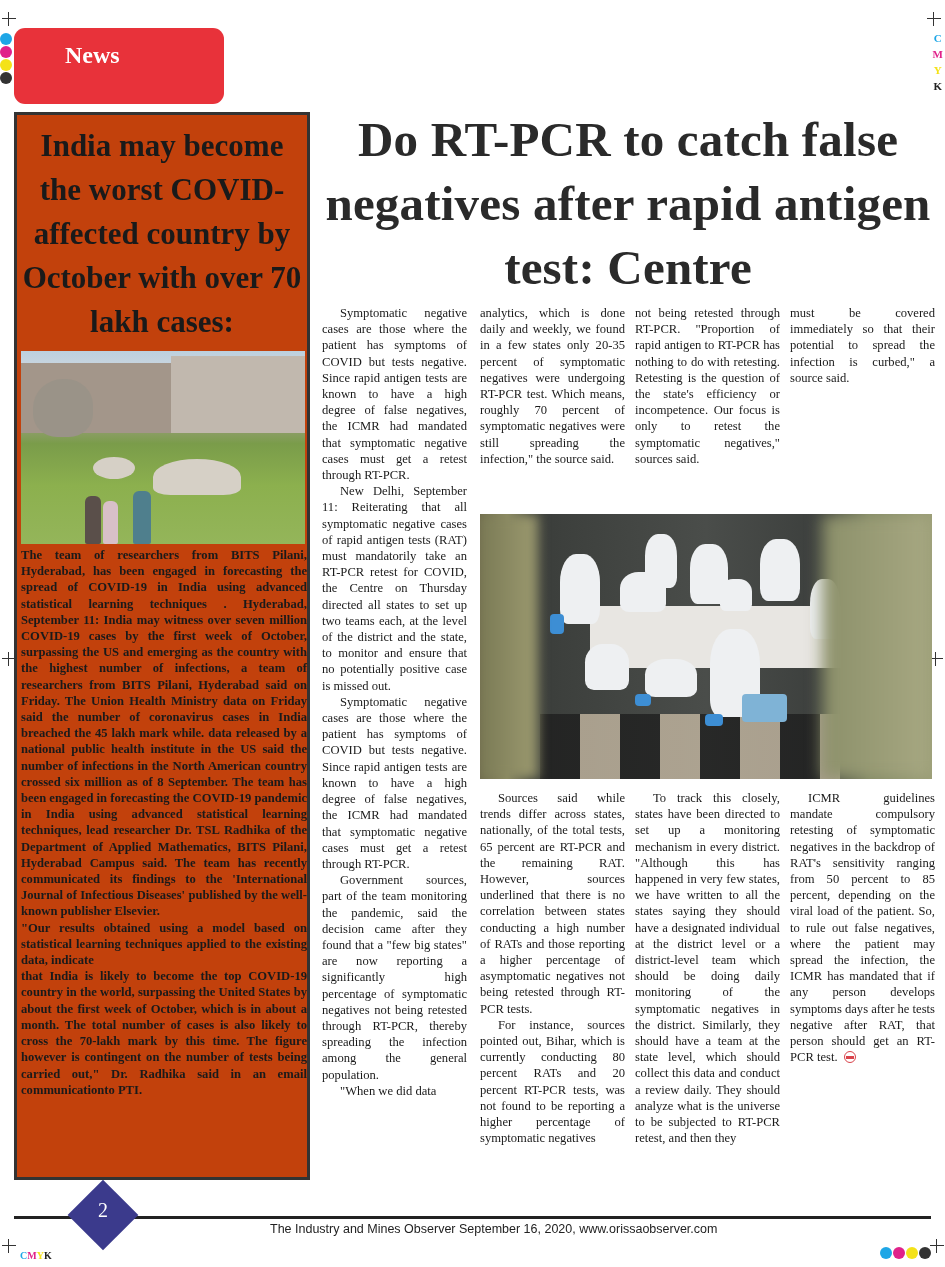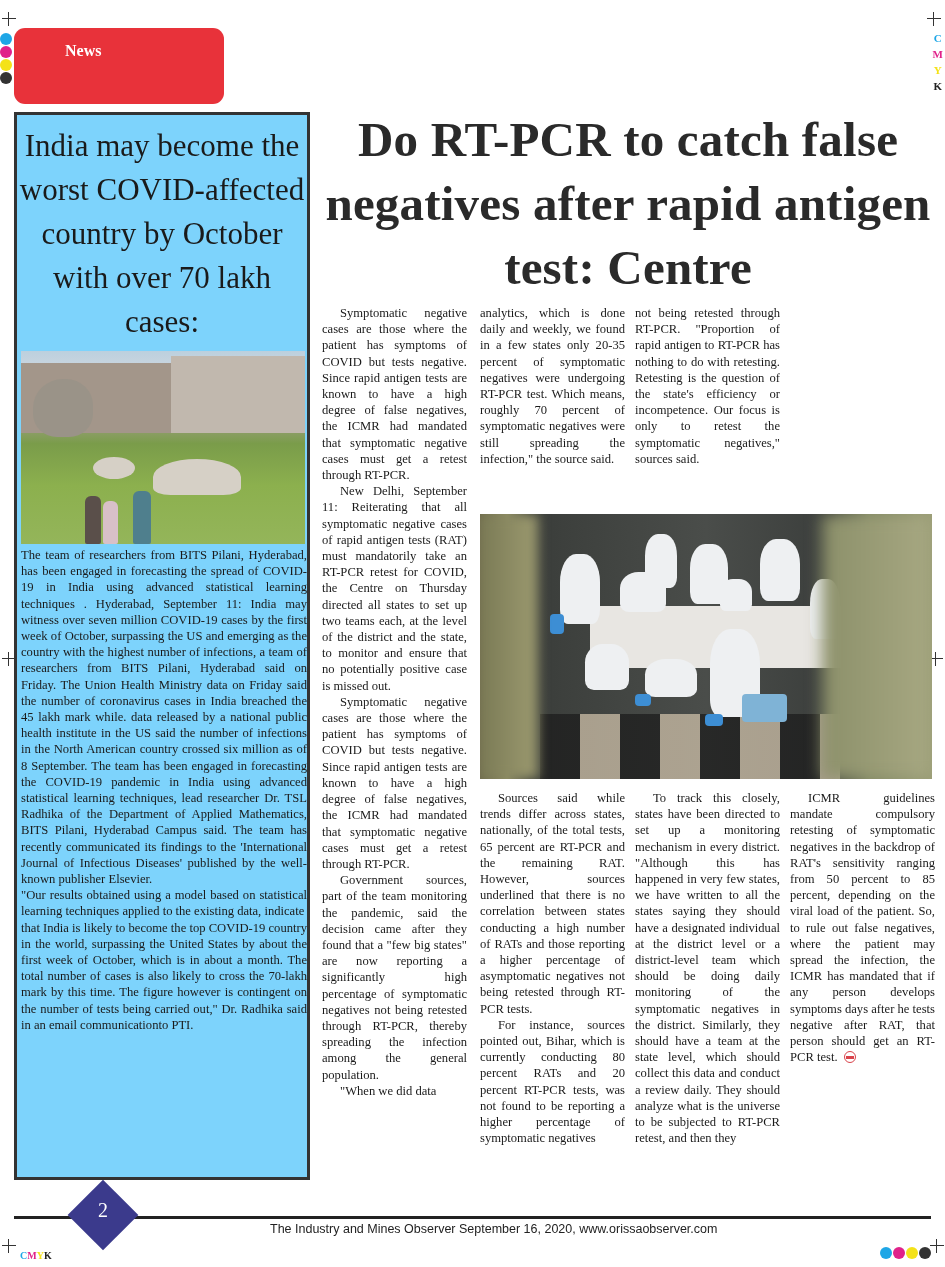--- a/index.html
+++ b/index.html
@@ -12,23 +12,23 @@
   .crop::after { top: 0; bottom: 0; left: 6px; width: 1px; }
 
   .dots-v { position: absolute; left: 0; top: 33px; display: flex; flex-direction: column; gap: 1px; }
   .dot { width: 12px; height: 12px; border-radius: 50%; }
   .dots-h { position: absolute; right: 14px; bottom: 8px; display: flex; gap: 1px; }
 
   .cmyk-v { position: absolute; right: 2px; top: 30px; display: flex; flex-direction: column; align-items: center; font-weight: bold; font-size: 11px; line-height: 16px; }
   .cmyk-h { position: absolute; left: 20px; bottom: 6px; font-weight: bold; font-size: 10px; }
 
   .news-tab { position: absolute; left: 14px; top: 28px; width: 210px; height: 76px; background: #e8323a; border-radius: 11px; }
-  .news-tab span { position: absolute; left: 51px; top: 14px; color: #fff; font-weight: bold; font-size: 16px; }
+  .news-tab span { position: absolute; left: 51px; top: 14px; color: #fff; font-weight: bold; font-size: 24px; }
 
-  .side-box { position: absolute; left: 14px; top: 112px; width: 296px; height: 1068px; border: 3px solid #333; background: #7dd3fc; }
+  .side-box { position: absolute; left: 14px; top: 112px; width: 296px; height: 1068px; border: 3px solid #333; background: #c2410c; font-weight: bold; }
   .side-title { text-align: center; font-size: 31px; line-height: 44px; padding-top: 9px; color: #1a1a1a; }
   .side-photo { position: absolute; left: 4px; top: 236px; width: 284px; height: 193px;
     background: linear-gradient(180deg, #bcd0de 0%, #c9d5df 8%, #b5aaa0 9%, #9c8f83 25%, #a7a093 32%, #7a9c4a 48%, #8cb04e 70%, #94b55a 100%); overflow: hidden; }
   .side-photo .bldg { position: absolute; left: 0; top: 12px; width: 284px; height: 70px; background: #a3968a; }
   .side-photo .tower { position: absolute; left: 150px; top: 5px; width: 134px; height: 77px; background: #c1b8ae; }
   .side-photo .rock1 { position: absolute; left: 12px; top: 28px; width: 60px; height: 58px; background: #9a9388; border-radius: 50% 45% 40% 40%; }
   .side-photo .rock2 { position: absolute; left: 132px; top: 108px; width: 88px; height: 36px; background: #d6d0c6; border-radius: 50% 50% 20% 20%; }
   .side-photo .rock3 { position: absolute; left: 72px; top: 106px; width: 42px; height: 22px; background: #d6d0c6; border-radius: 50%; }
   .side-photo .p1 { position: absolute; left: 112px; top: 140px; width: 18px; height: 53px; background: #4f7f8d; border-radius: 6px 6px 2px 2px; }
   .side-photo .p2 { position: absolute; left: 82px; top: 150px; width: 15px; height: 43px; background: #d8c0c8; border-radius: 6px 6px 2px 2px; }
@@ -135,20 +135,21 @@
 </div>
 
 <div class="col" style="left:635px;top:305px;">
   <p class="noindent">not being retested through RT-PCR. "Proportion of rapid antigen to RT-PCR has nothing to do with retesting. Retesting is the question of the state's efficiency or incompetence. Our focus is only to retest the symptomatic negatives," sources said.</p>
 </div>
 <div class="col" style="left:635px;top:790px;">
   <p>To track this closely, states have been directed to set up a monitoring mechanism in every district. "Although this has happened in very few states, we have written to all the states saying they should have a designated individual at the district level or a district-level team which should be doing daily monitoring of the symptomatic negatives in the district. Similarly, they should have a team at the state level, which should collect this data and conduct a review daily. They should analyze what is the universe to be subjected to RT-PCR retest, and then they</p>
 </div>
 
 <div class="col" style="left:790px;top:305px;">
+  <p class="noindent">must be covered immediately so that their potential to spread the infection is curbed," a source said.</p>
 </div>
 <div class="col" style="left:790px;top:790px;">
   <p><span>ICMR guidelines mandate compulsory retesting of symptomatic negatives in the backdrop of RAT's sensitivity ranging from 50 percent to 85 percent, depending on the viral load of the patient. So, to rule out false negatives, where the patient may spread the infection, the ICMR has mandated that if any person develops symptoms days after he tests negative after RAT, that person should get an RT-PCR test.</span><span class="end-mark"></span></p>
 </div>
 
 <div class="main-photo" title="Health workers in PPE kits seated around a table, viewed from above">
   <div class="floor"></div>
   <div class="table"></div>
   <div class="ppe" style="left:80px;top:40px;width:40px;height:70px;"></div>
   <div class="ppe" style="left:140px;top:58px;width:46px;height:40px;"></div>

